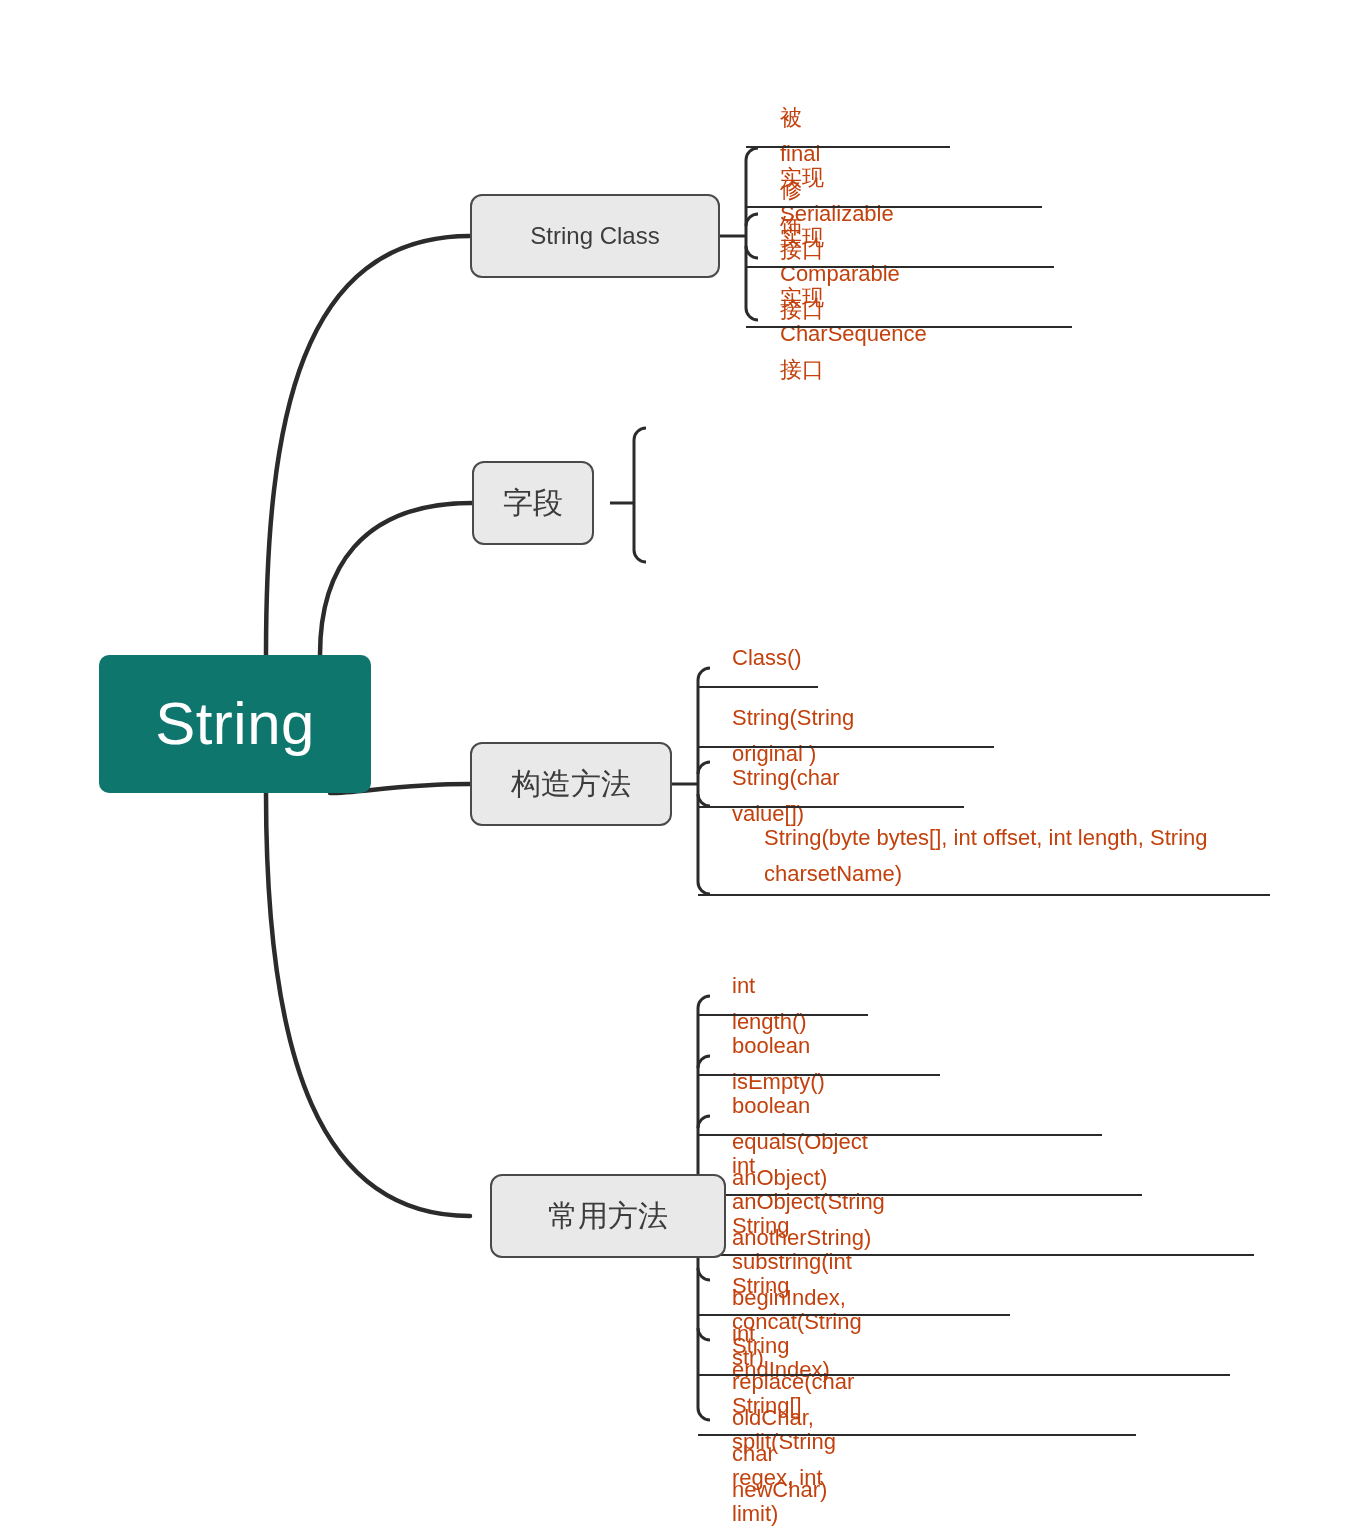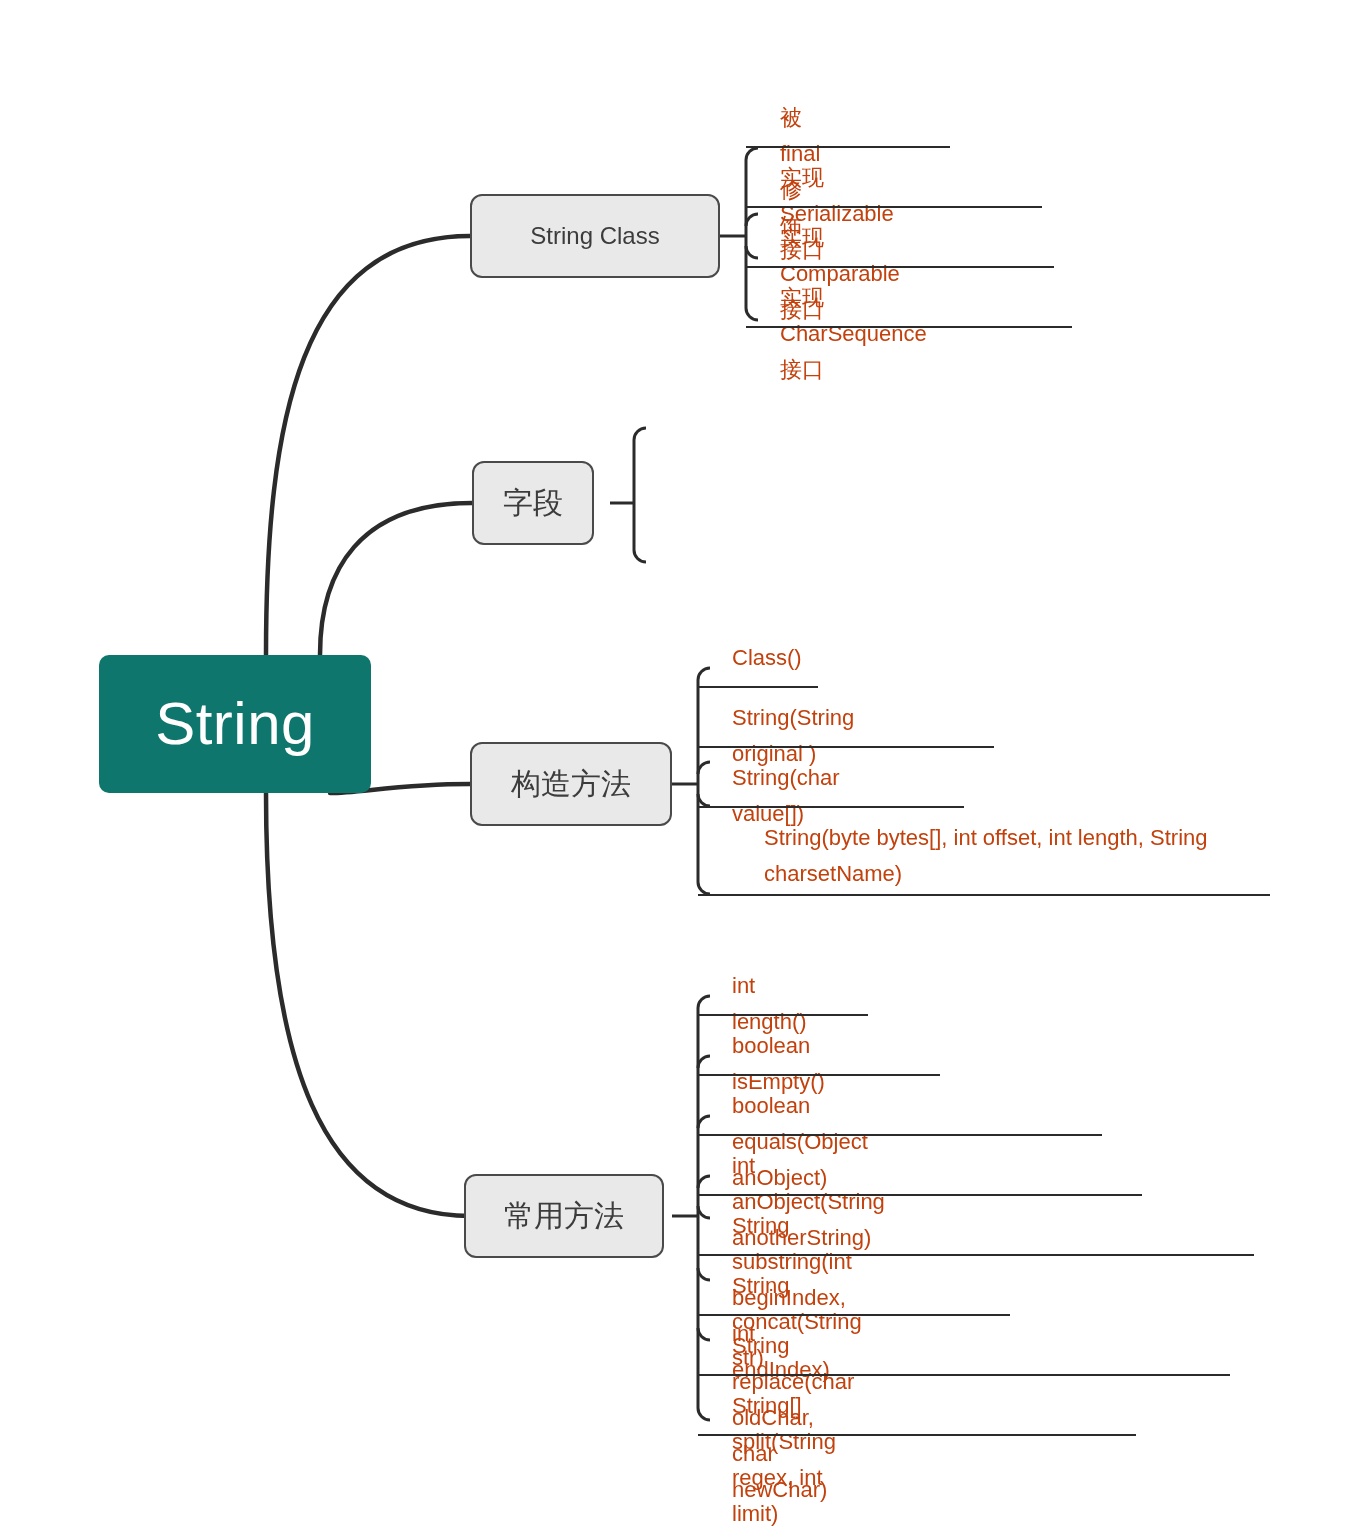--- a/index.html
+++ b/index.html
@@ -189,21 +189,21 @@
       <span class="leaf-text">String(char value[])</span>
     </div>
     <div class="leaf-rule" style="left:-12px; top:170px; width:266px;"></div>
 
     <div class="leaf" style="left:22px; top:184px; width:524px;margin-left:32px;">
       <span class="leaf-text" style="position:relative; display:block; width:524px;">String(byte bytes[], int offset, int length, String charsetName)</span>
     </div>
     <div class="leaf-rule" style="left:-12px; top:258px; width:572px;"></div>
   </div>
 
-  <div class="branch-node" style="left:464px; top:1174px; width:200px; height:84px;">
+  <div class="branch-node" style="left:490px; top:1174px; width:236px; height:84px;">
     <span class="branch-label">常用方法</span>
   </div>
   <div class="leaf-group" style="left:710px; top:964px; width:600px; height:460px;">
     <div class="leaf" style="left:22px; top:4px;">
       <span class="leaf-text">int length()</span>
     </div>
     <div class="leaf-rule" style="left:-12px; top:50px; width:170px;"></div>
 
     <div class="leaf" style="left:22px; top:64px;">
       <span class="leaf-text">boolean isEmpty()</span>

